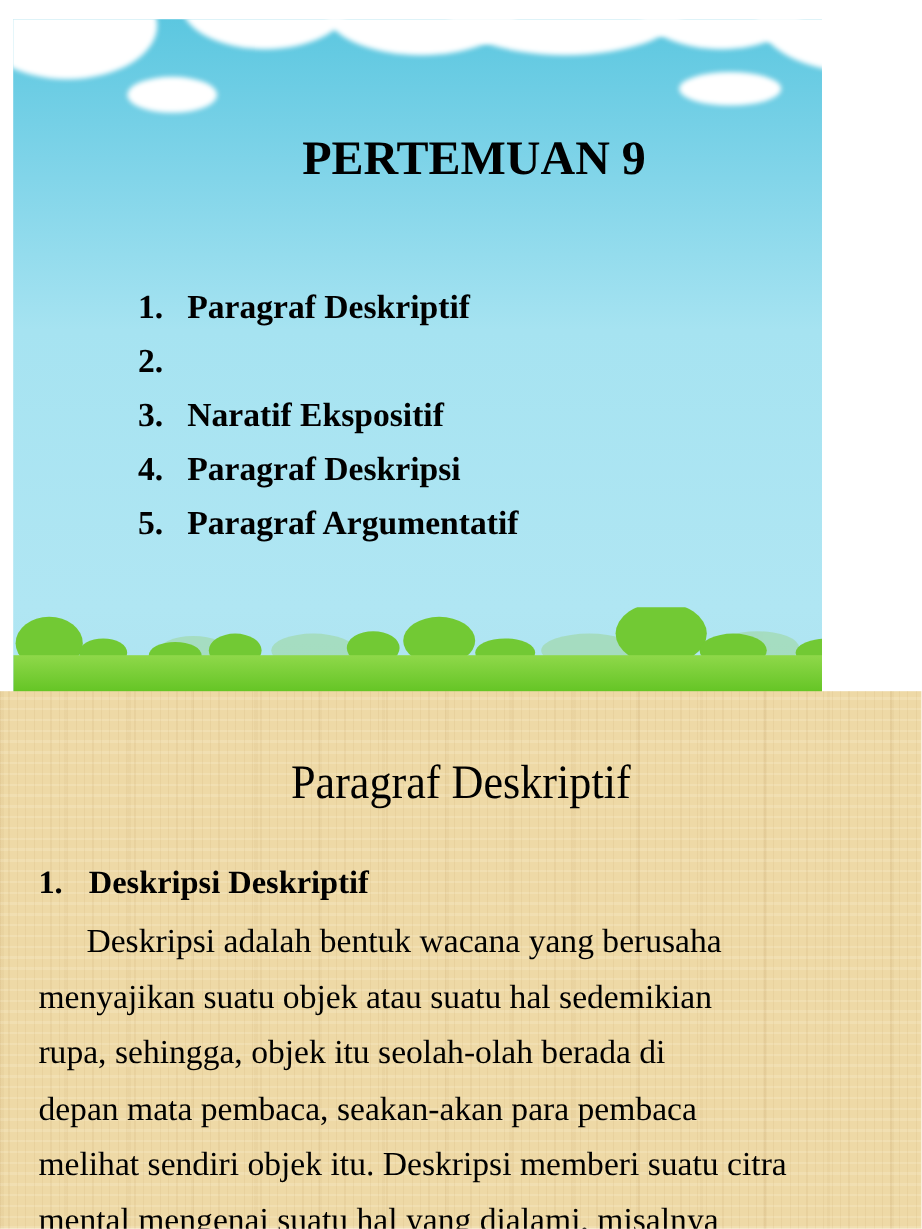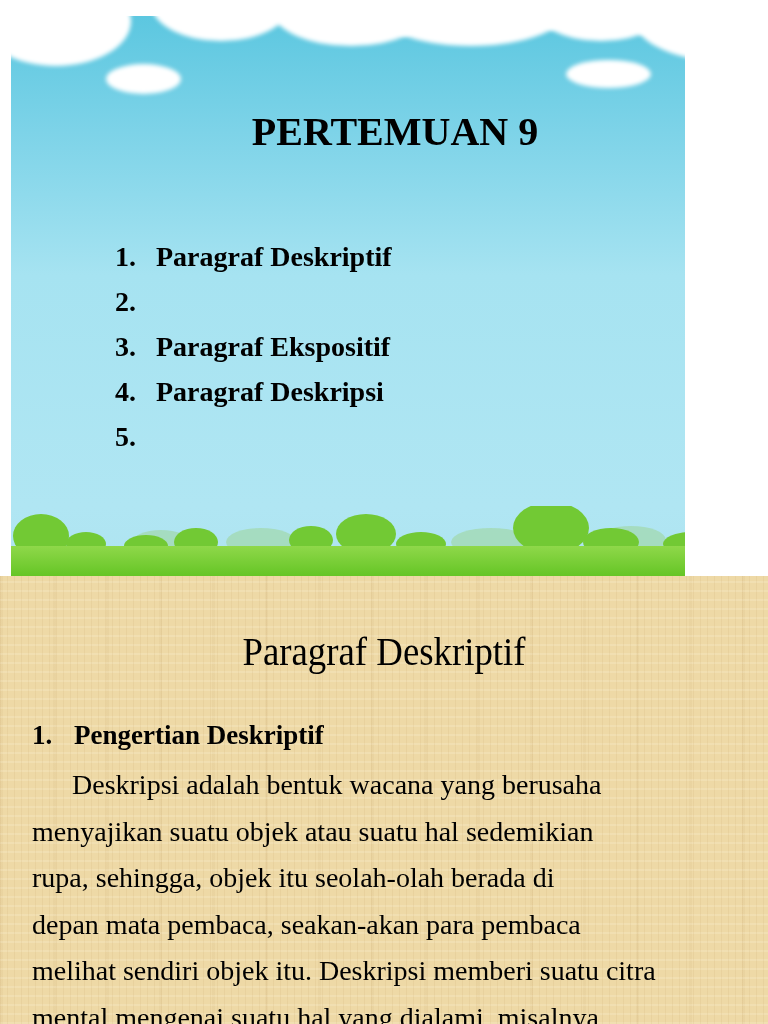--- a/index.html
+++ b/index.html
@@ -47,28 +47,29 @@
   <ul class="list1">
     <li>
         <span class="num">1.</span>
         <span>Paragraf Deskriptif</span>
       </li>
     <li>
         <span class="num">2.</span>
       </li>
     <li>
         <span class="num">3.</span>
-        <span>Paragraf Ekspositif</span>
+        <span>Naratif Ekspositif</span>
       </li>
     <li>
         <span class="num">4.</span>
         <span>Paragraf Deskripsi</span>
       </li>
     <li>
         <span class="num">5.</span>
+        <span>Paragraf Argumentatif</span>
       </li>
   </ul>
 
   <svg class="hills" style="top:490px;" width="768" height="86" viewBox="0 0 768 86">
     <defs>
       <linearGradient id="g1" x1="0" y1="0" x2="0" y2="1">
         <stop offset="0" stop-color="#8fd84a"></stop>
         <stop offset="1" stop-color="#4fbb12"></stop>
       </linearGradient>
     </defs>
@@ -94,21 +95,21 @@
     <rect x="0" y="40" width="768" height="46" fill="url(#g1)"></rect>
   </svg>
 </div>
 
 <div class="slide2"></div>
 
 <div class="title2">Paragraf Deskriptif</div>
 
 <div class="sub2">
   <span class="num">1.</span>
-  <span>Pengertian Deskriptif</span>
+  <span>Deskripsi Deskriptif</span>
 </div>
 
 <div class="para">
   <span class="line indent">Deskripsi adalah bentuk wacana yang berusaha</span>
   <span class="line">menyajikan suatu objek atau suatu hal sedemikian</span>
   <span class="line">rupa, sehingga, objek itu seolah-olah berada di</span>
   <span class="line">depan mata pembaca, seakan-akan para pembaca</span>
   <span class="line">melihat sendiri objek itu. Deskripsi memberi suatu citra</span>
   <span class="line">mental mengenai suatu hal yang dialami, misalnya</span>
 </div>

